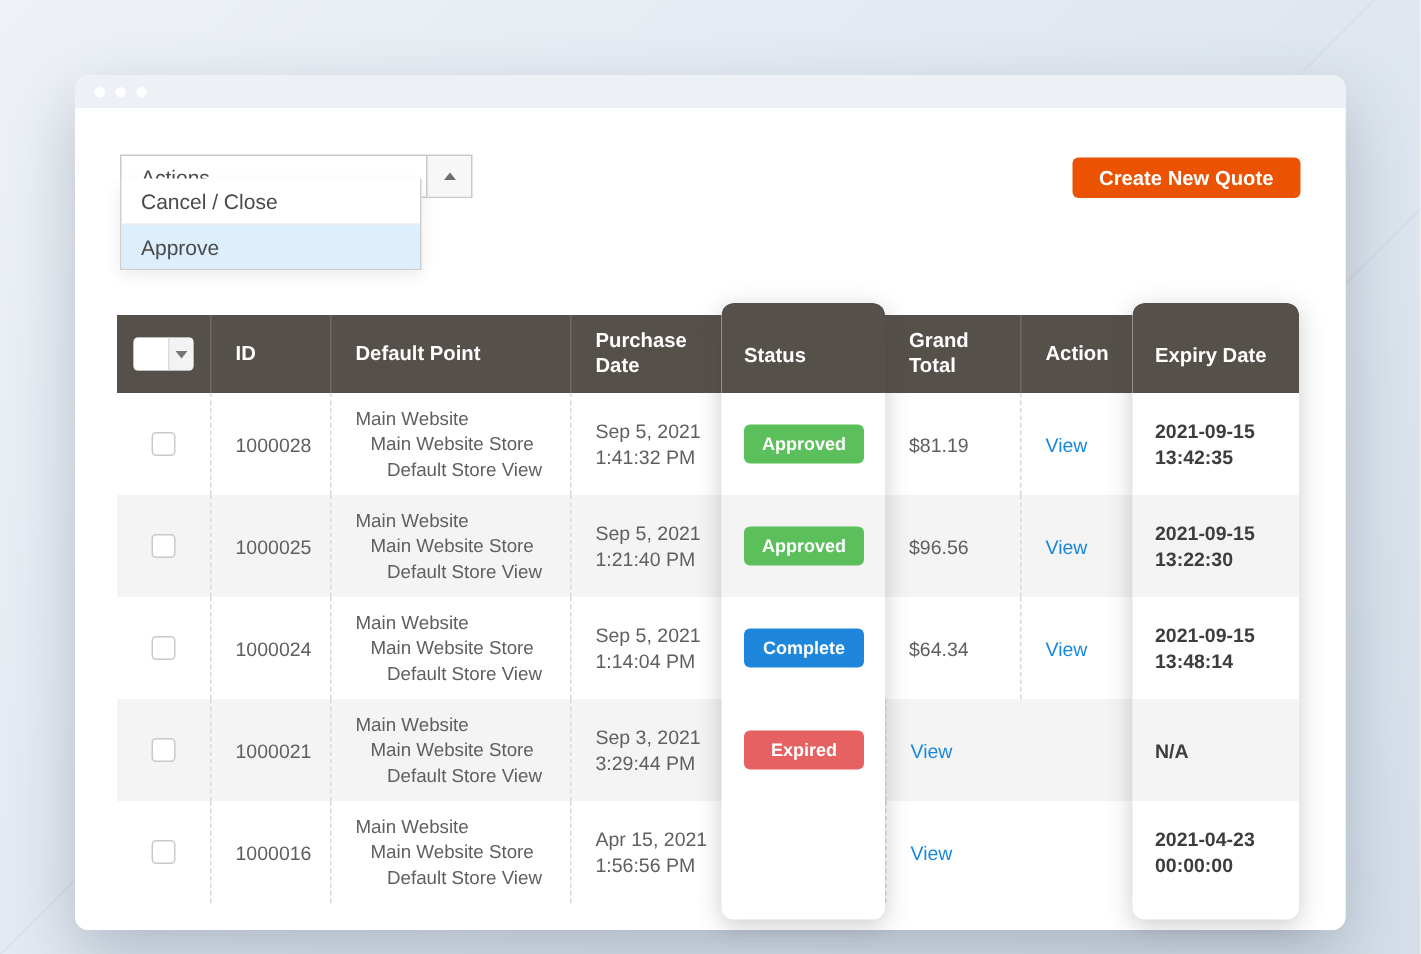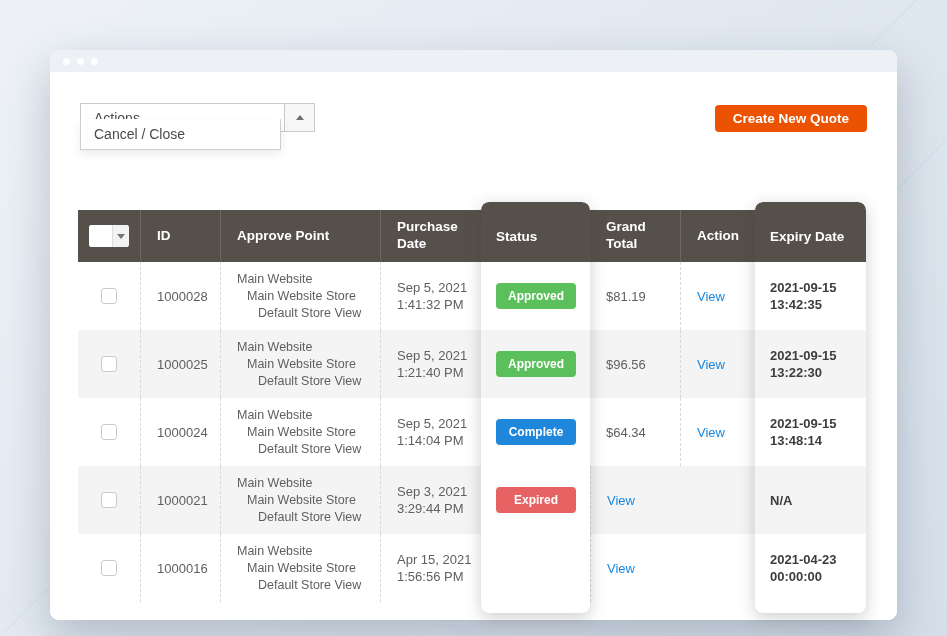--- a/index.html
+++ b/index.html
@@ -116,37 +116,38 @@
 
     <div class="select-box">
       <span class="select-label">Actions</span>
       <span class="select-arrow-seg">
         <span class="tri-up"></span>
       </span>
     </div>
 
     <div class="menu">
       <div class="menu-item">Cancel / Close</div>
+      <div class="menu-item hl">Approve</div>
     </div>
 
     <button class="create-btn">Create New Quote</button>
 
     <div class="table-wrap">
 
       <div class="thead grid-row">
         <div class="th center">
           <span class="selectall">
             <span class="box"></span>
             <span class="chev">
                 <span class="tri-down"></span>
               </span>
           </span>
         </div>
         <div class="th sepw">ID</div>
-        <div class="th sepw">Approve Point</div>
+        <div class="th sepw">Default Point</div>
         <div class="th sepw">Purchase Date</div>
         <div class="th"></div>
         <div class="th">Grand Total</div>
         <div class="th sepw">Action</div>
         <div class="th"></div>
       </div>
 
       <div class="rows">
 
         <div class="trow grid-row">

